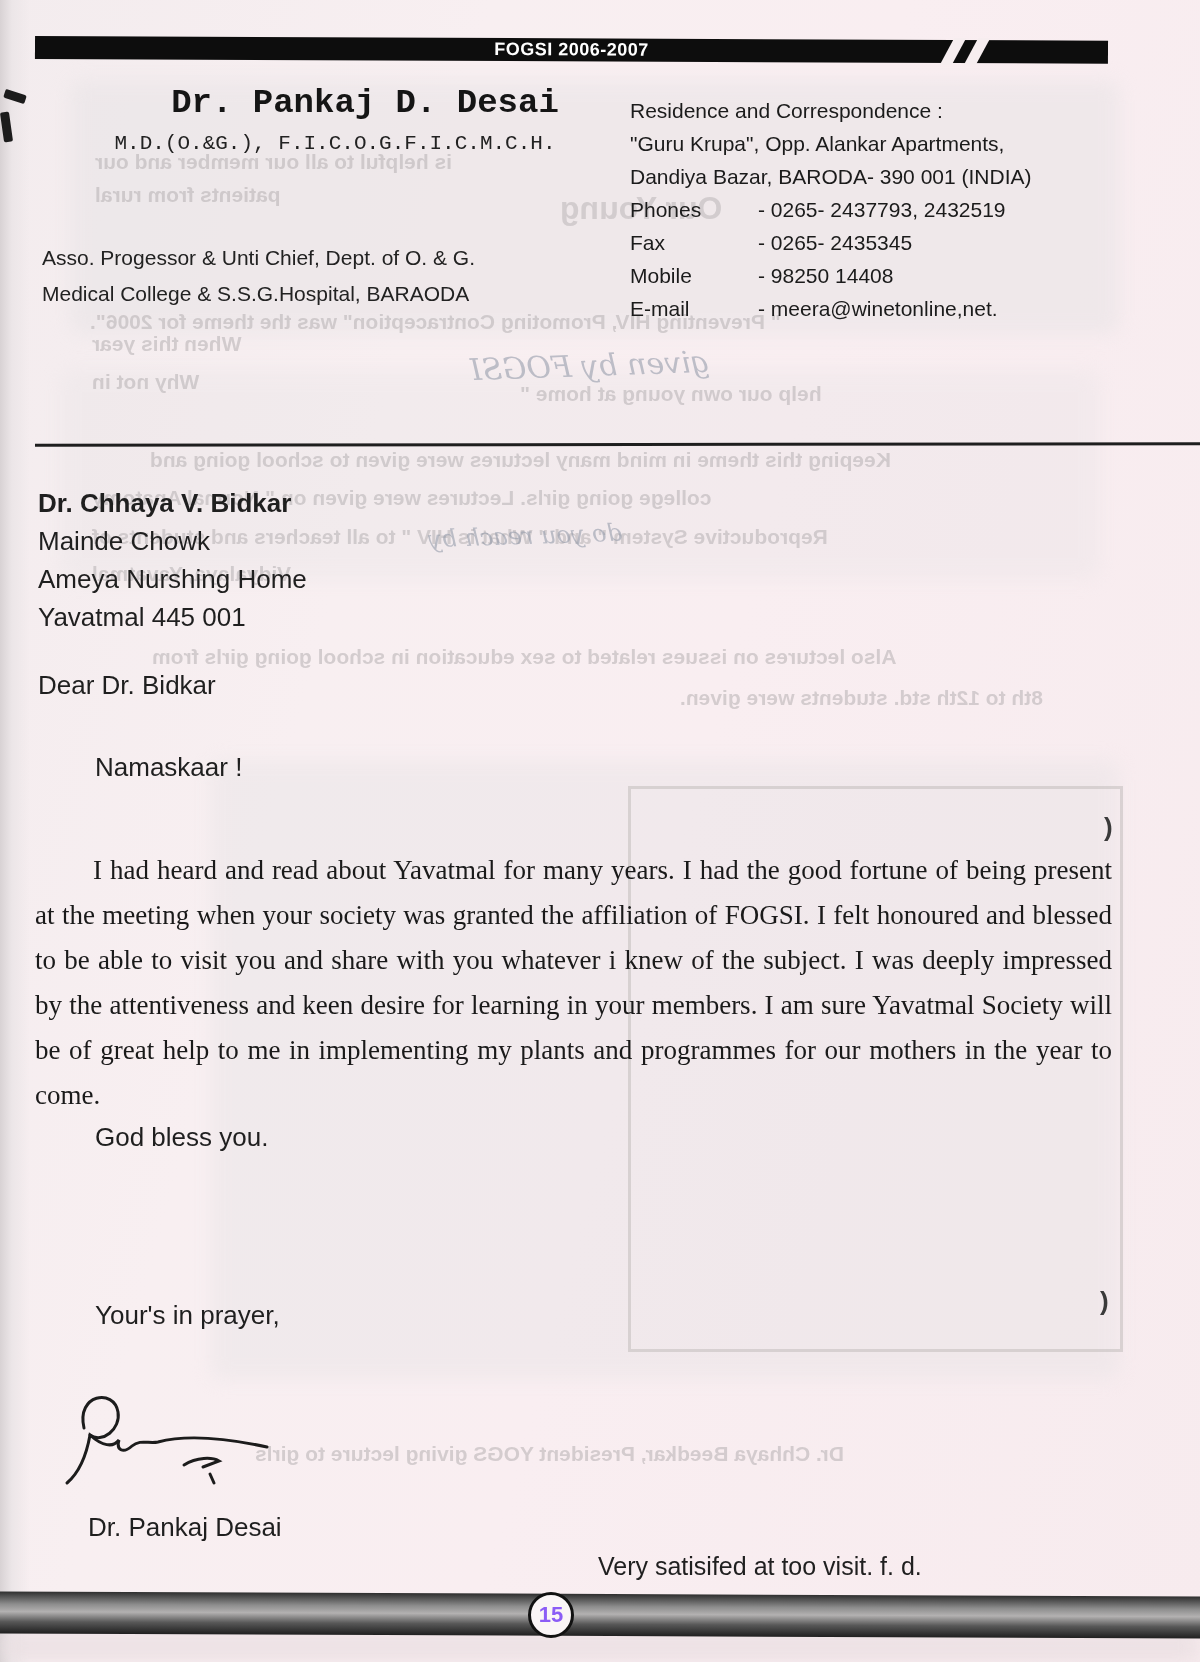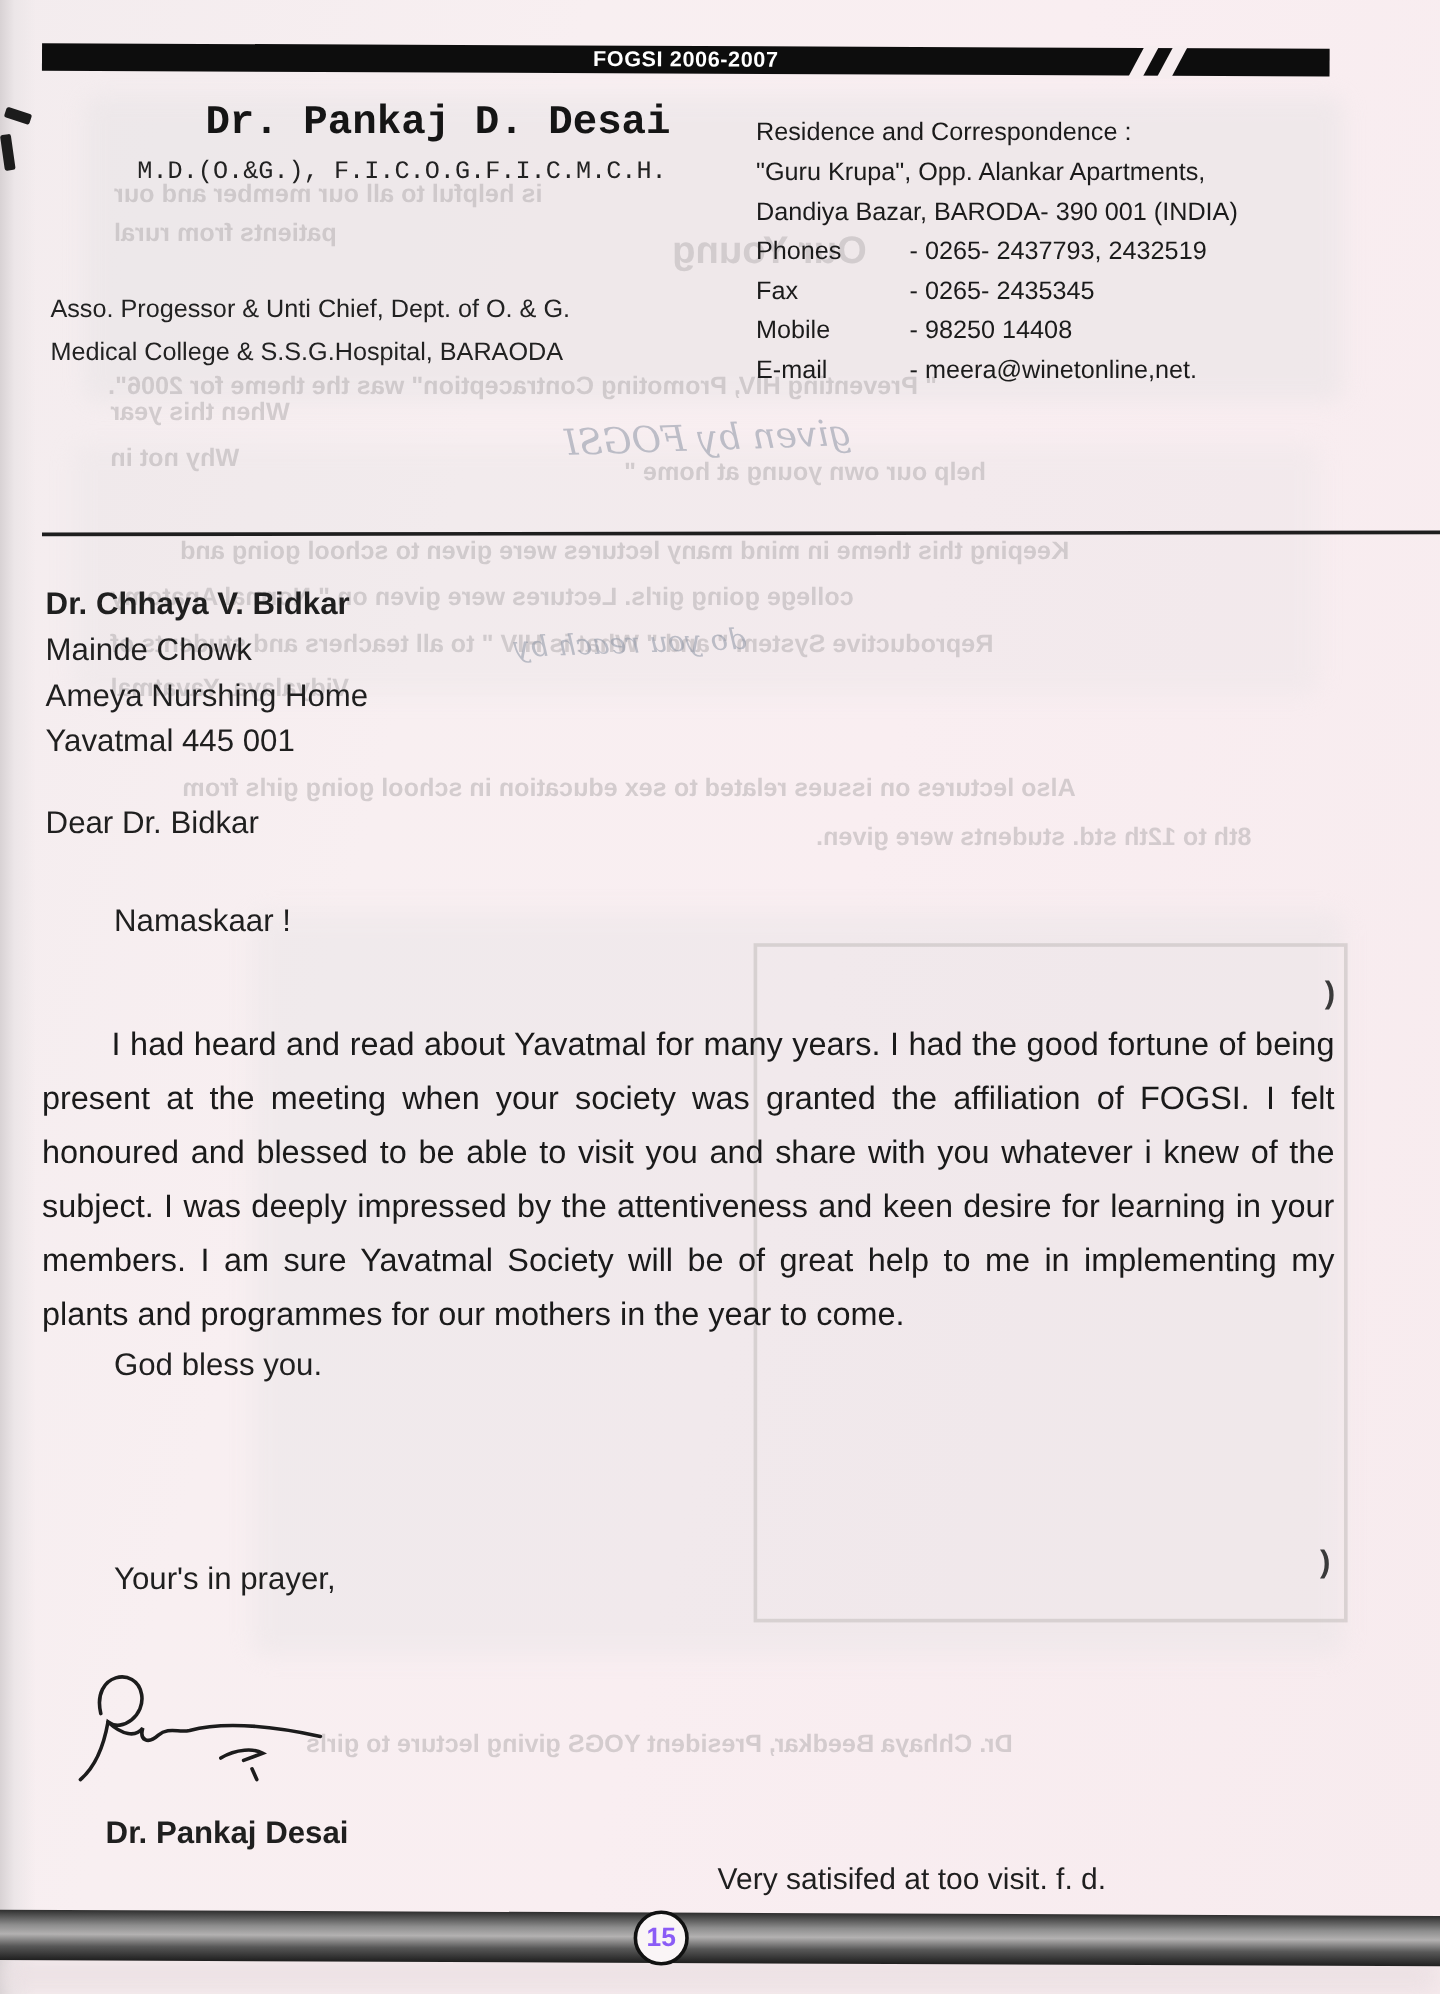--- a/index.html
+++ b/index.html
@@ -39,25 +39,25 @@
   .contact{position:absolute;left:630px;top:94px;width:480px;font-size:21px;line-height:33px;color:#1b1b1b;}
   .contact-rows{display:grid;grid-template-columns:128px 1fr;column-gap:0;}
   .rule{position:absolute;left:35px;top:443px;width:1165px;height:3px;background:#1e1e1e;transform:rotate(-.08deg);}
 
   
   .recipient{position:absolute;left:38px;top:452px;font-size:26px;line-height:38px;}
   .recipient .rname{font-weight:bold;margin-top:32px;}
   .salutation{position:absolute;left:38px;top:652px;font-size:26px;margin-top:18px;}
   .greeting{position:absolute;left:95px;top:752px;font-size:26px;}
   .body-par{position:absolute;left:35px;top:848px;width:1077px;font-size:27px;line-height:45px;
-    text-align:justify;text-indent:58px;color:#1a1a1a;}
+    text-align:justify;text-indent:58px;color:#1a1a1a;font-family:Liberation Serif, serif;}
   .blessing{position:absolute;left:95px;top:1122px;font-size:26px;}
   .closing{position:absolute;left:95px;top:1300px;font-size:26px;}
   .signature{position:absolute;left:52px;top:1382px;}
-  .signatory{position:absolute;left:88px;top:1512px;font-size:26px;font-weight:bold;}
+  .signatory{position:absolute;left:88px;top:1512px;font-size:26px;font-weight:normal;}
   .remark{position:absolute;left:598px;top:1552px;font-size:25px;}
 
   
   .bottom-bar{position:absolute;left:-6px;top:1594px;width:1212px;height:42px;transform:rotate(.25deg);
     background:linear-gradient(180deg,#2e2e2e 0%,#8d8d8d 30%,#b3b1b1 48%,#585858 72%,#1f1f1f 100%);}
   .page-num{position:absolute;left:528px;top:1592px;width:46px;height:46px;border-radius:50%;
     background:#faf5f6;border:3px solid #111;box-sizing:border-box;text-align:center;
     font-size:22px;font-weight:bold;line-height:40px;color:#8b5cf6;}
 
   

